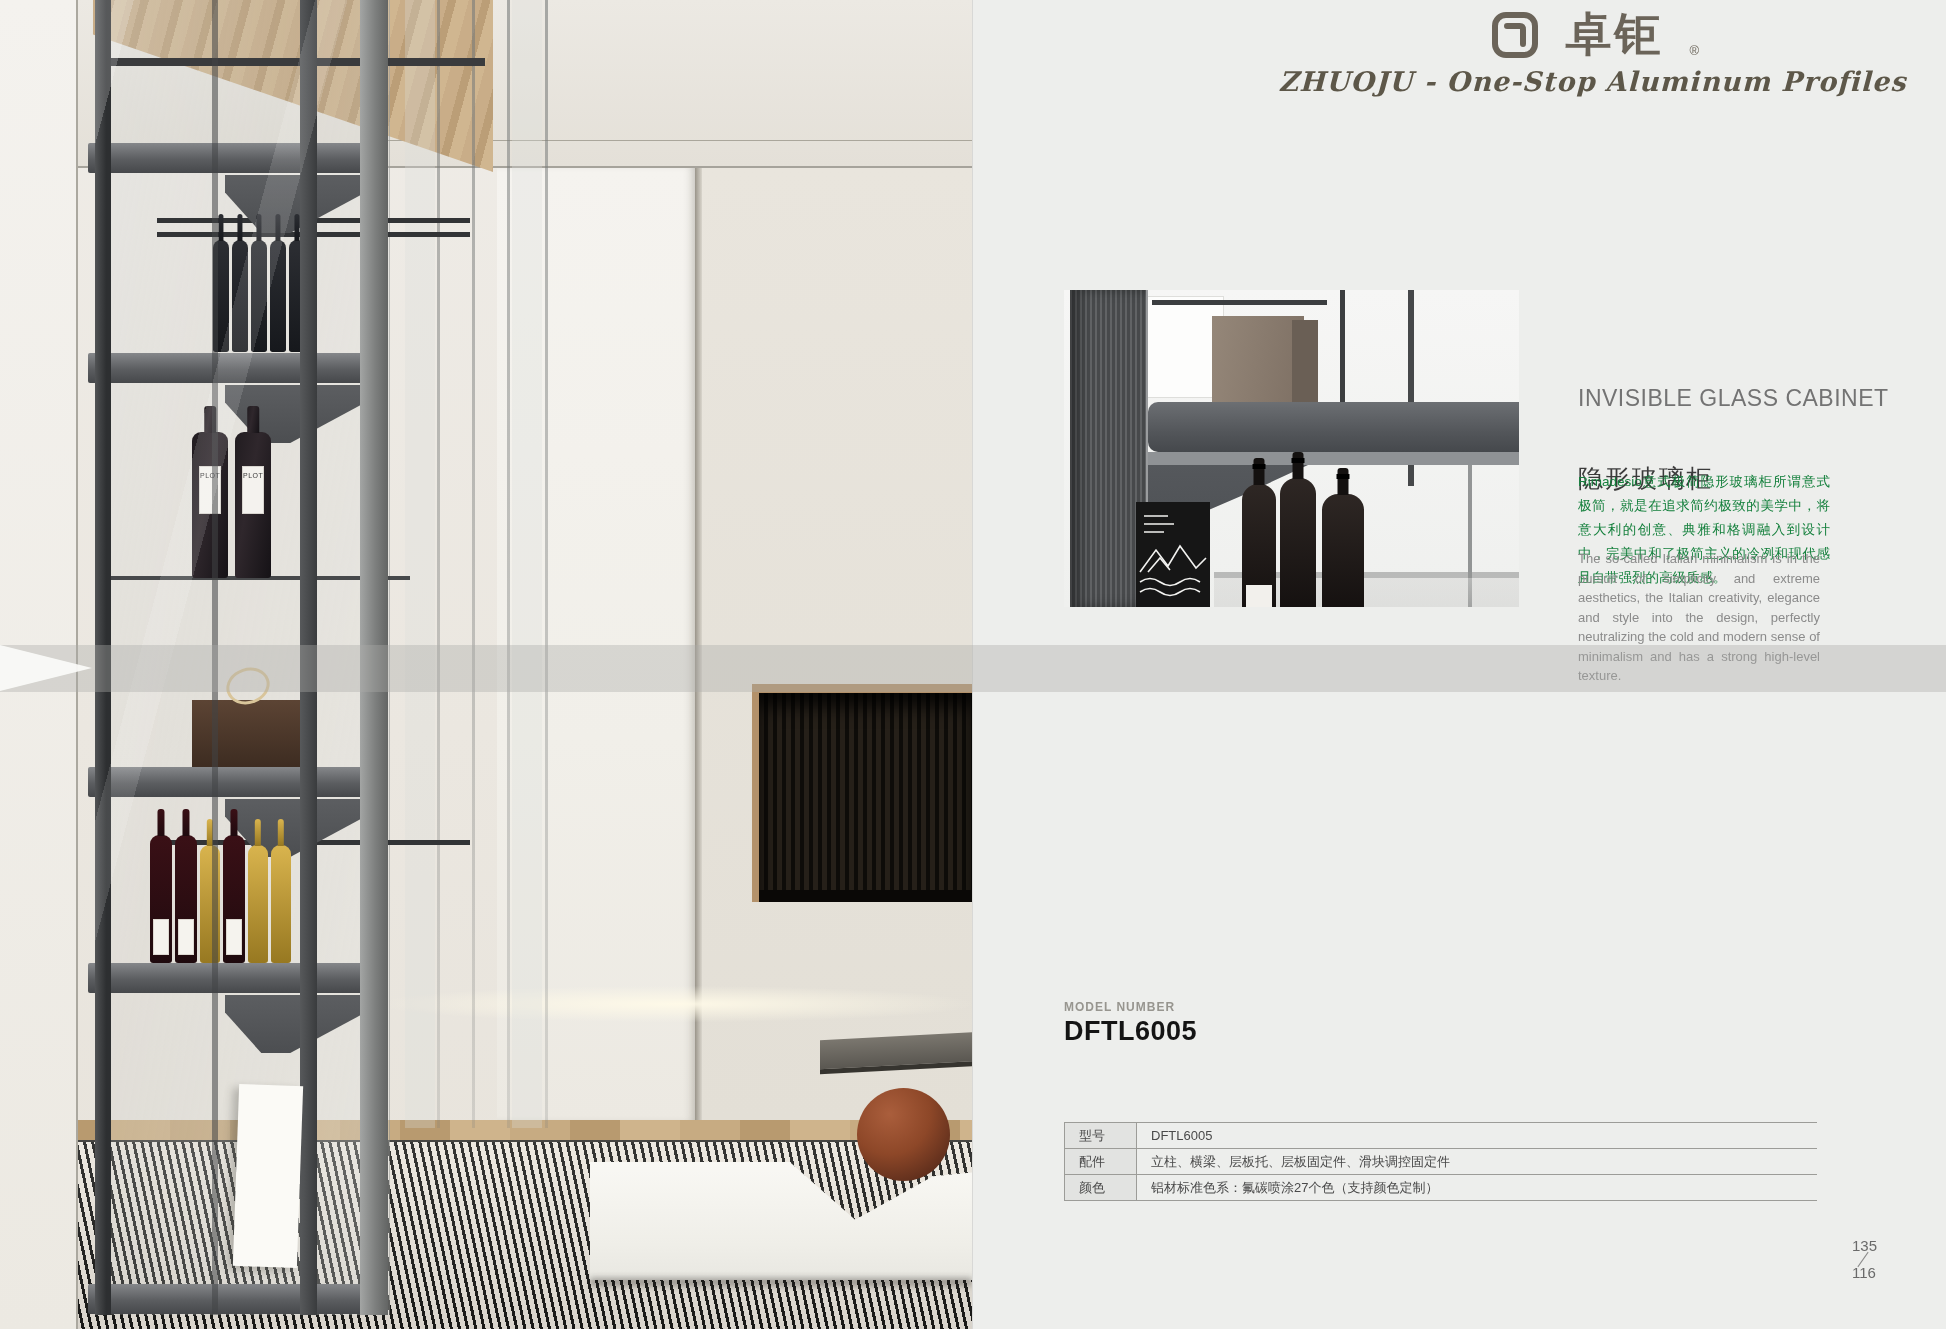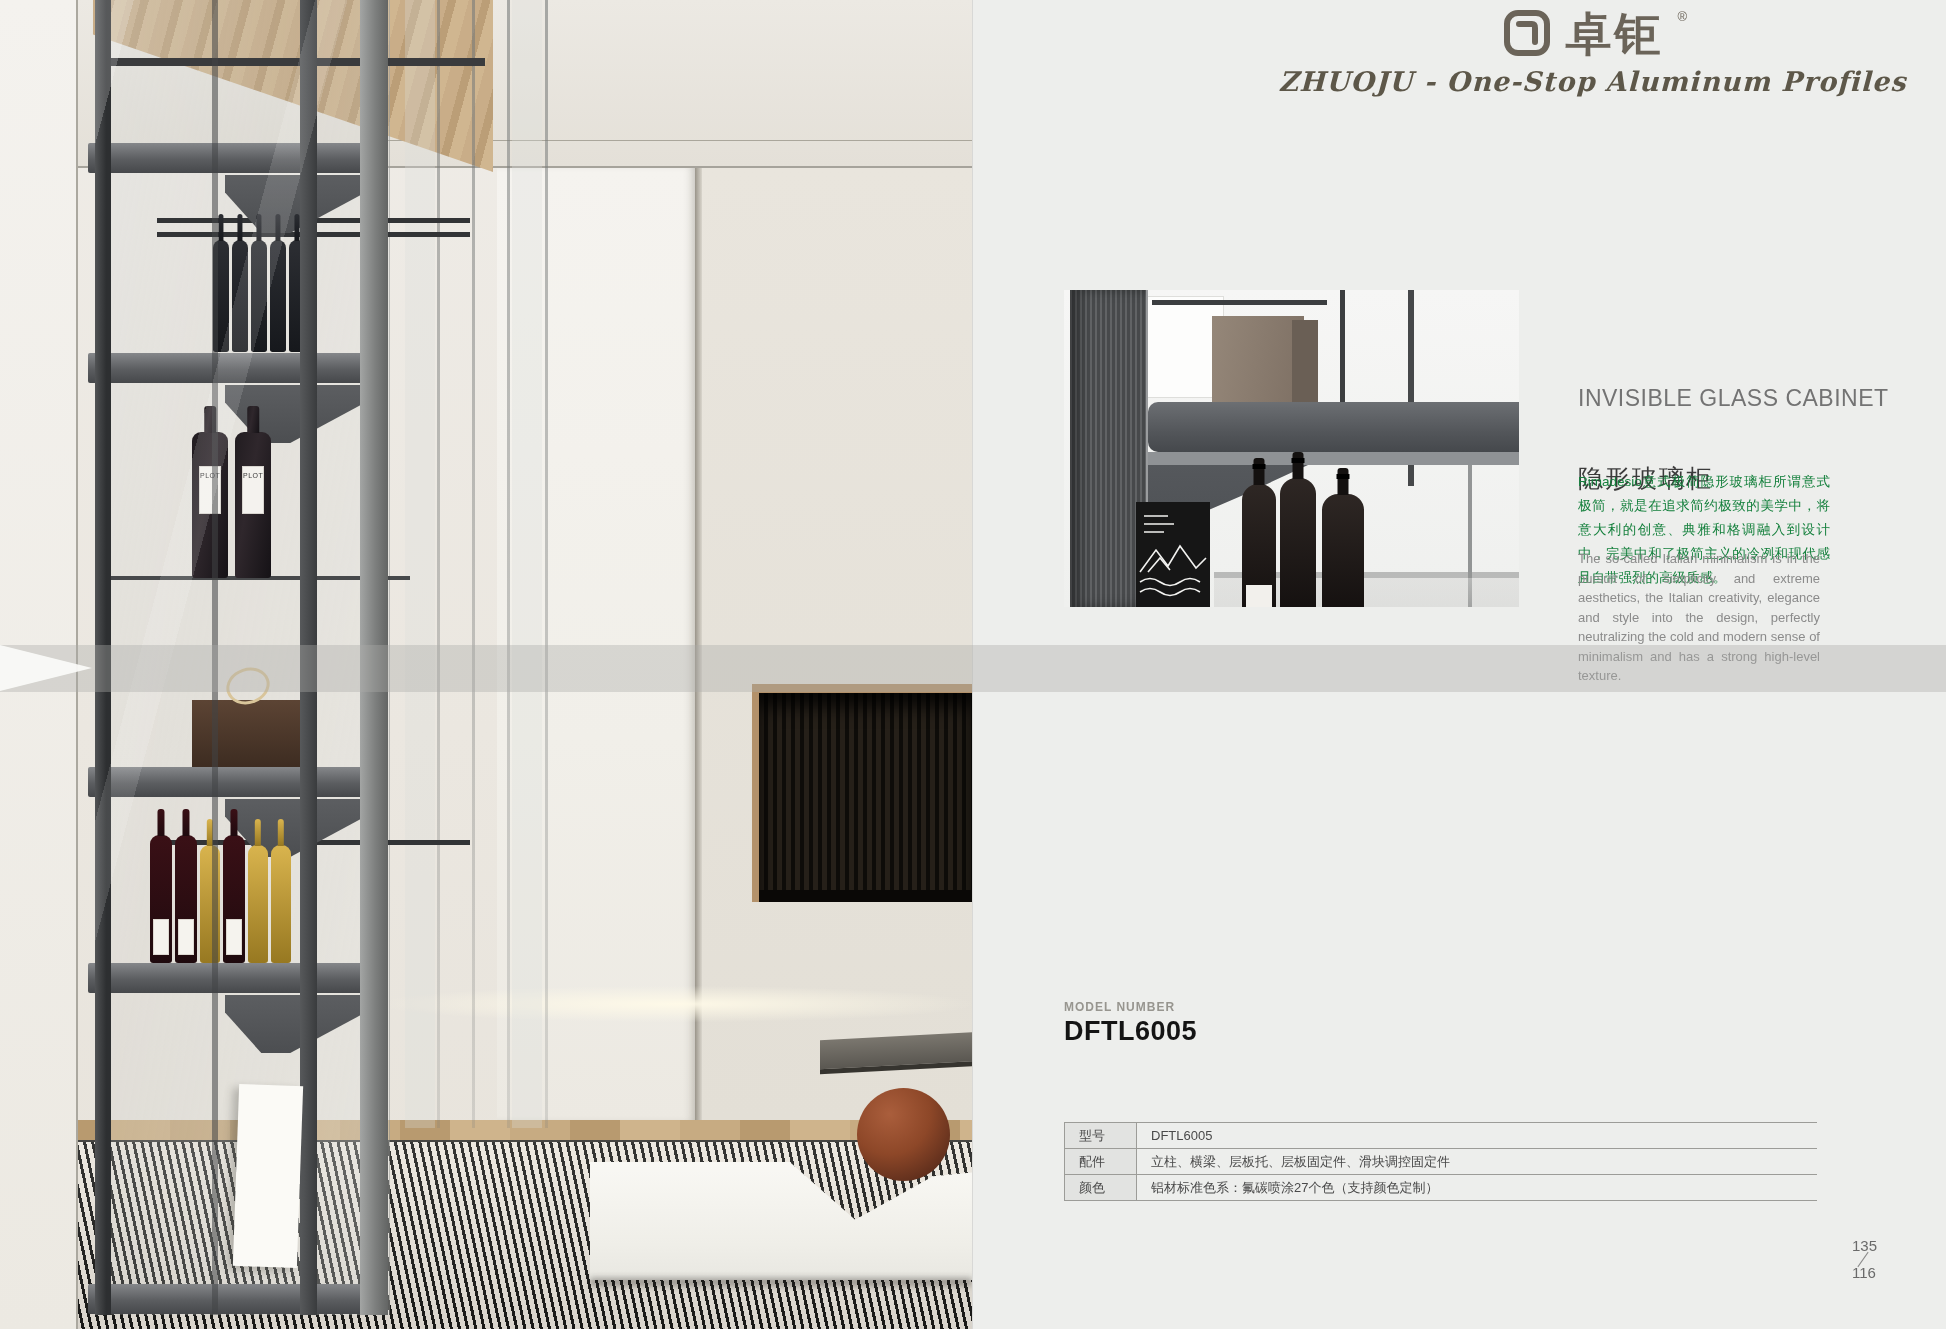--- a/index.html
+++ b/index.html
@@ -71,21 +71,21 @@
   .wine-lbl{position:absolute;left:50%;transform:translateX(-50%);bottom:8px;width:16px;height:36px;background:#f5f3ee;border:1px solid #ddd9d2;}
   .gift-box{position:absolute;left:192px;top:700px;width:120px;height:67px;background:linear-gradient(180deg,#5c4434,#3d2c21);}
   .gift-ribbon{position:absolute;left:226px;top:668px;width:44px;height:36px;border:3px solid #d9c59a;border-radius:50%;background:transparent;transform:rotate(-18deg);}
   
   .wm-band{position:absolute;left:0;top:645px;width:1946px;height:47px;background:rgba(172,172,168,.38);z-index:40;}
   .wm-arrow{position:absolute;left:0;top:0;width:0;height:0;border-top:23.5px solid transparent;border-bottom:23.5px solid transparent;border-left:92px solid rgba(251,251,249,.92);}
   .wm-text{position:absolute;left:520px;top:50%;transform:translateY(-52%);font-size:33px;letter-spacing:1.5px;color:rgba(120,133,156,.78);white-space:nowrap;}
   
   .page-divider{position:absolute;left:972px;top:0;width:1px;height:1329px;background:#d8d8d6;}
   .logo-block{position:absolute;right:38px;top:8px;text-align:center;color:#6b6459;}
-  .logo-row{display:flex;align-items:flex-start;justify-content:center;gap:14px;}
+  .logo-row{display:flex;align-items:flex-end;justify-content:center;gap:26px;}
   .logo-cn{font-size:46px;font-weight:bold;letter-spacing:3px;line-height:52px;color:#6b6459;font-family:"DejaVu Sans",sans-serif;}
   .logo-reg{font-size:13px;vertical-align:top;line-height:18px;color:#6b6459;}
   .logo-tagline{margin-top:6px;font-family:"DejaVu Serif","Liberation Serif",serif;font-style:italic;font-weight:bold;font-size:27px;letter-spacing:1px;color:#5d5749;transform:skewX(-4deg);}
   
   .pphoto{position:absolute;left:1064px;top:290px;width:455px;height:317px;overflow:hidden;background:linear-gradient(180deg,#f6f6f5,#eff0ee);}
   .pp-white-panel{position:absolute;left:58px;top:6px;width:102px;height:102px;background:#fdfdfc;border:1px solid #dededb;}
   .pp-brown-box{position:absolute;left:148px;top:26px;width:92px;height:106px;background:linear-gradient(100deg,#958779,#7d6f63);}
   .pp-brown-dark{position:absolute;left:228px;top:30px;width:26px;height:100px;background:#6a5f55;}
   .pp-hbar{position:absolute;left:88px;top:10px;width:175px;height:5px;background:#3c3e40;}
   .pp-v1{position:absolute;left:276px;top:0;width:5px;height:122px;background:#3c3e40;}

